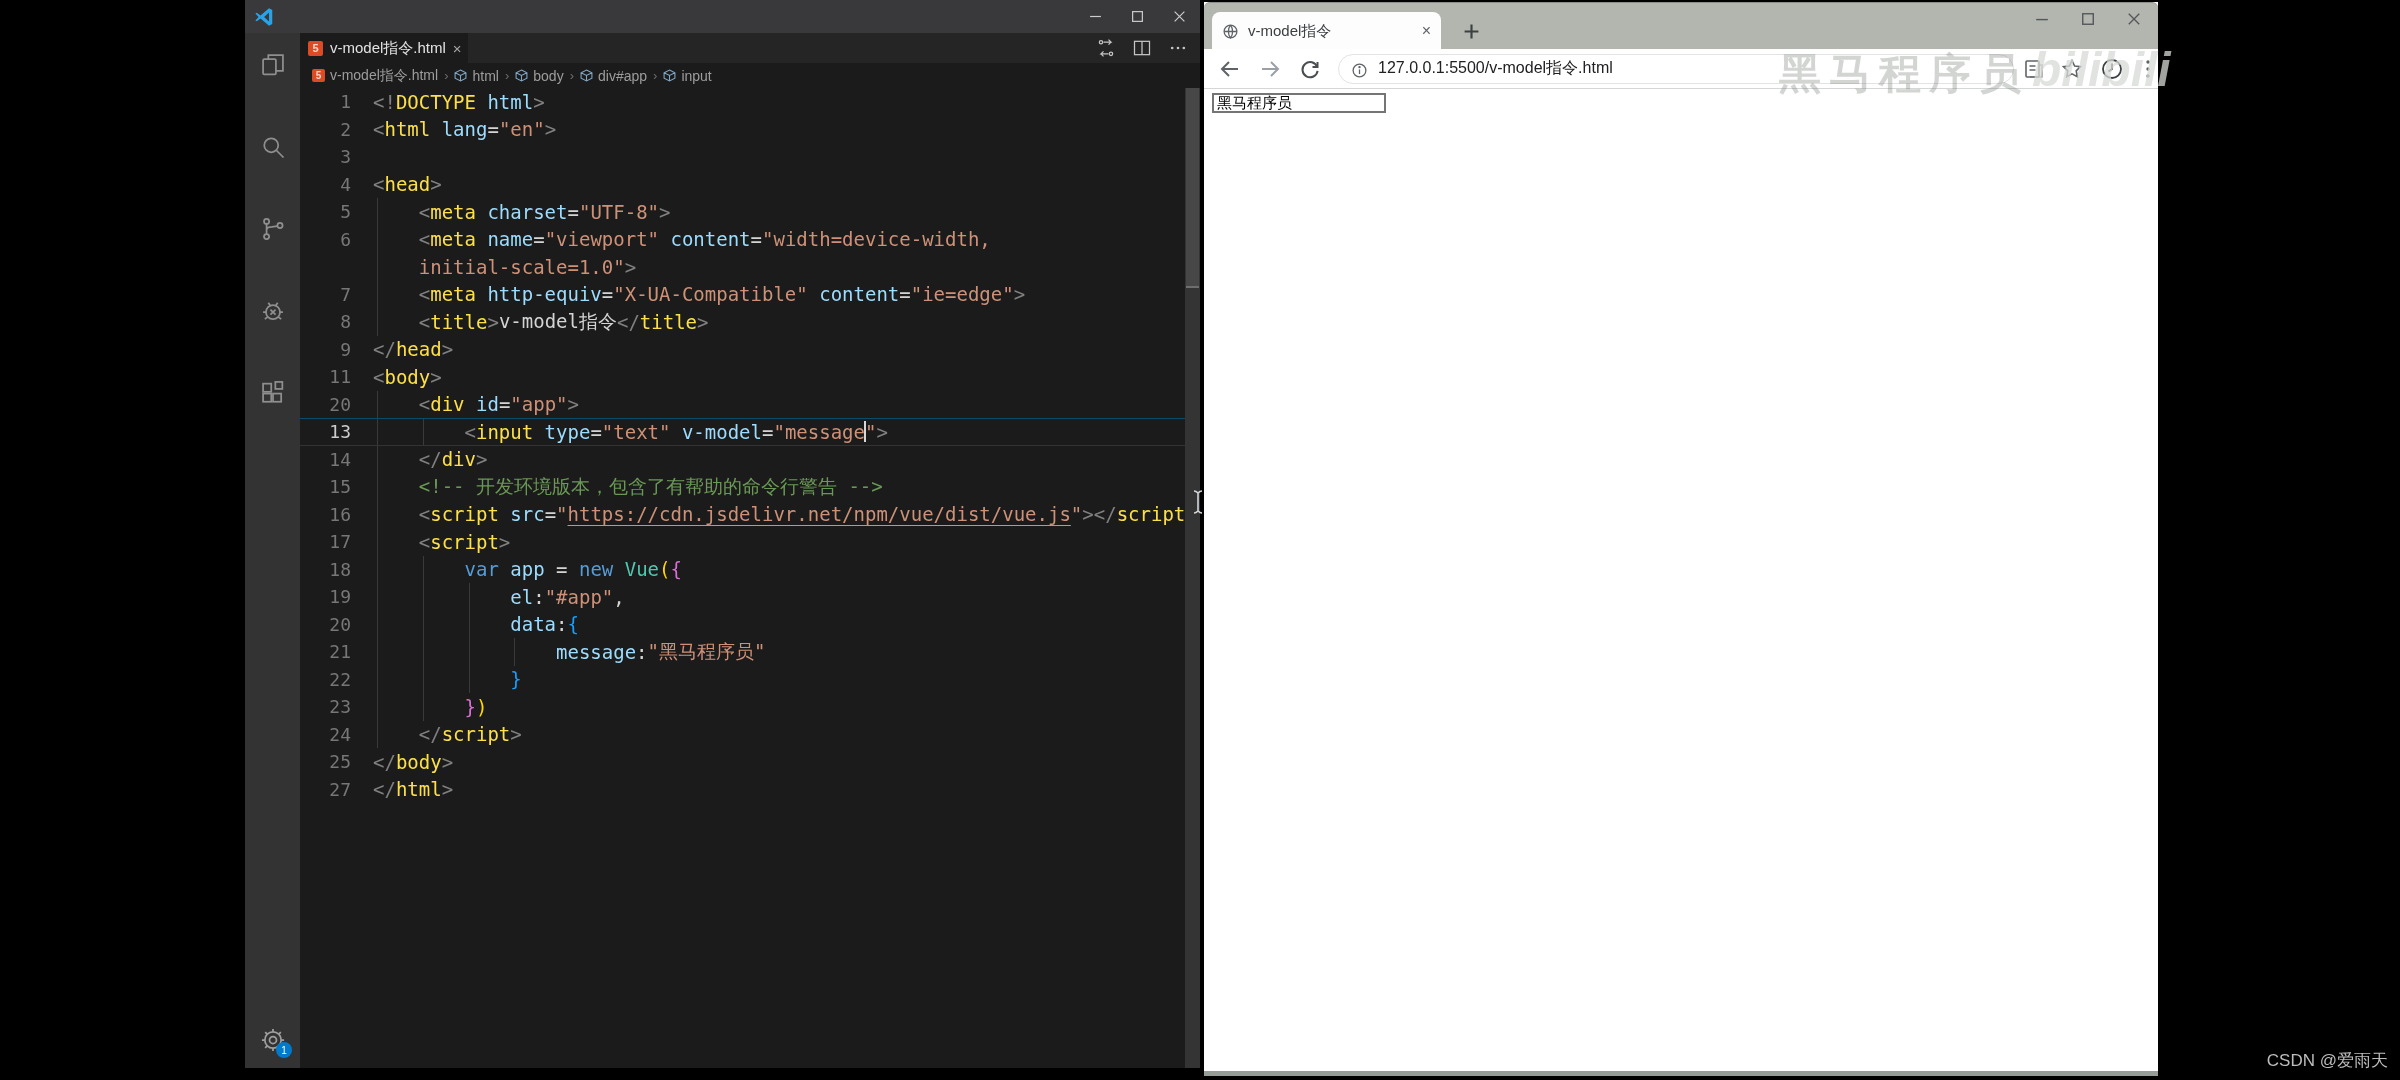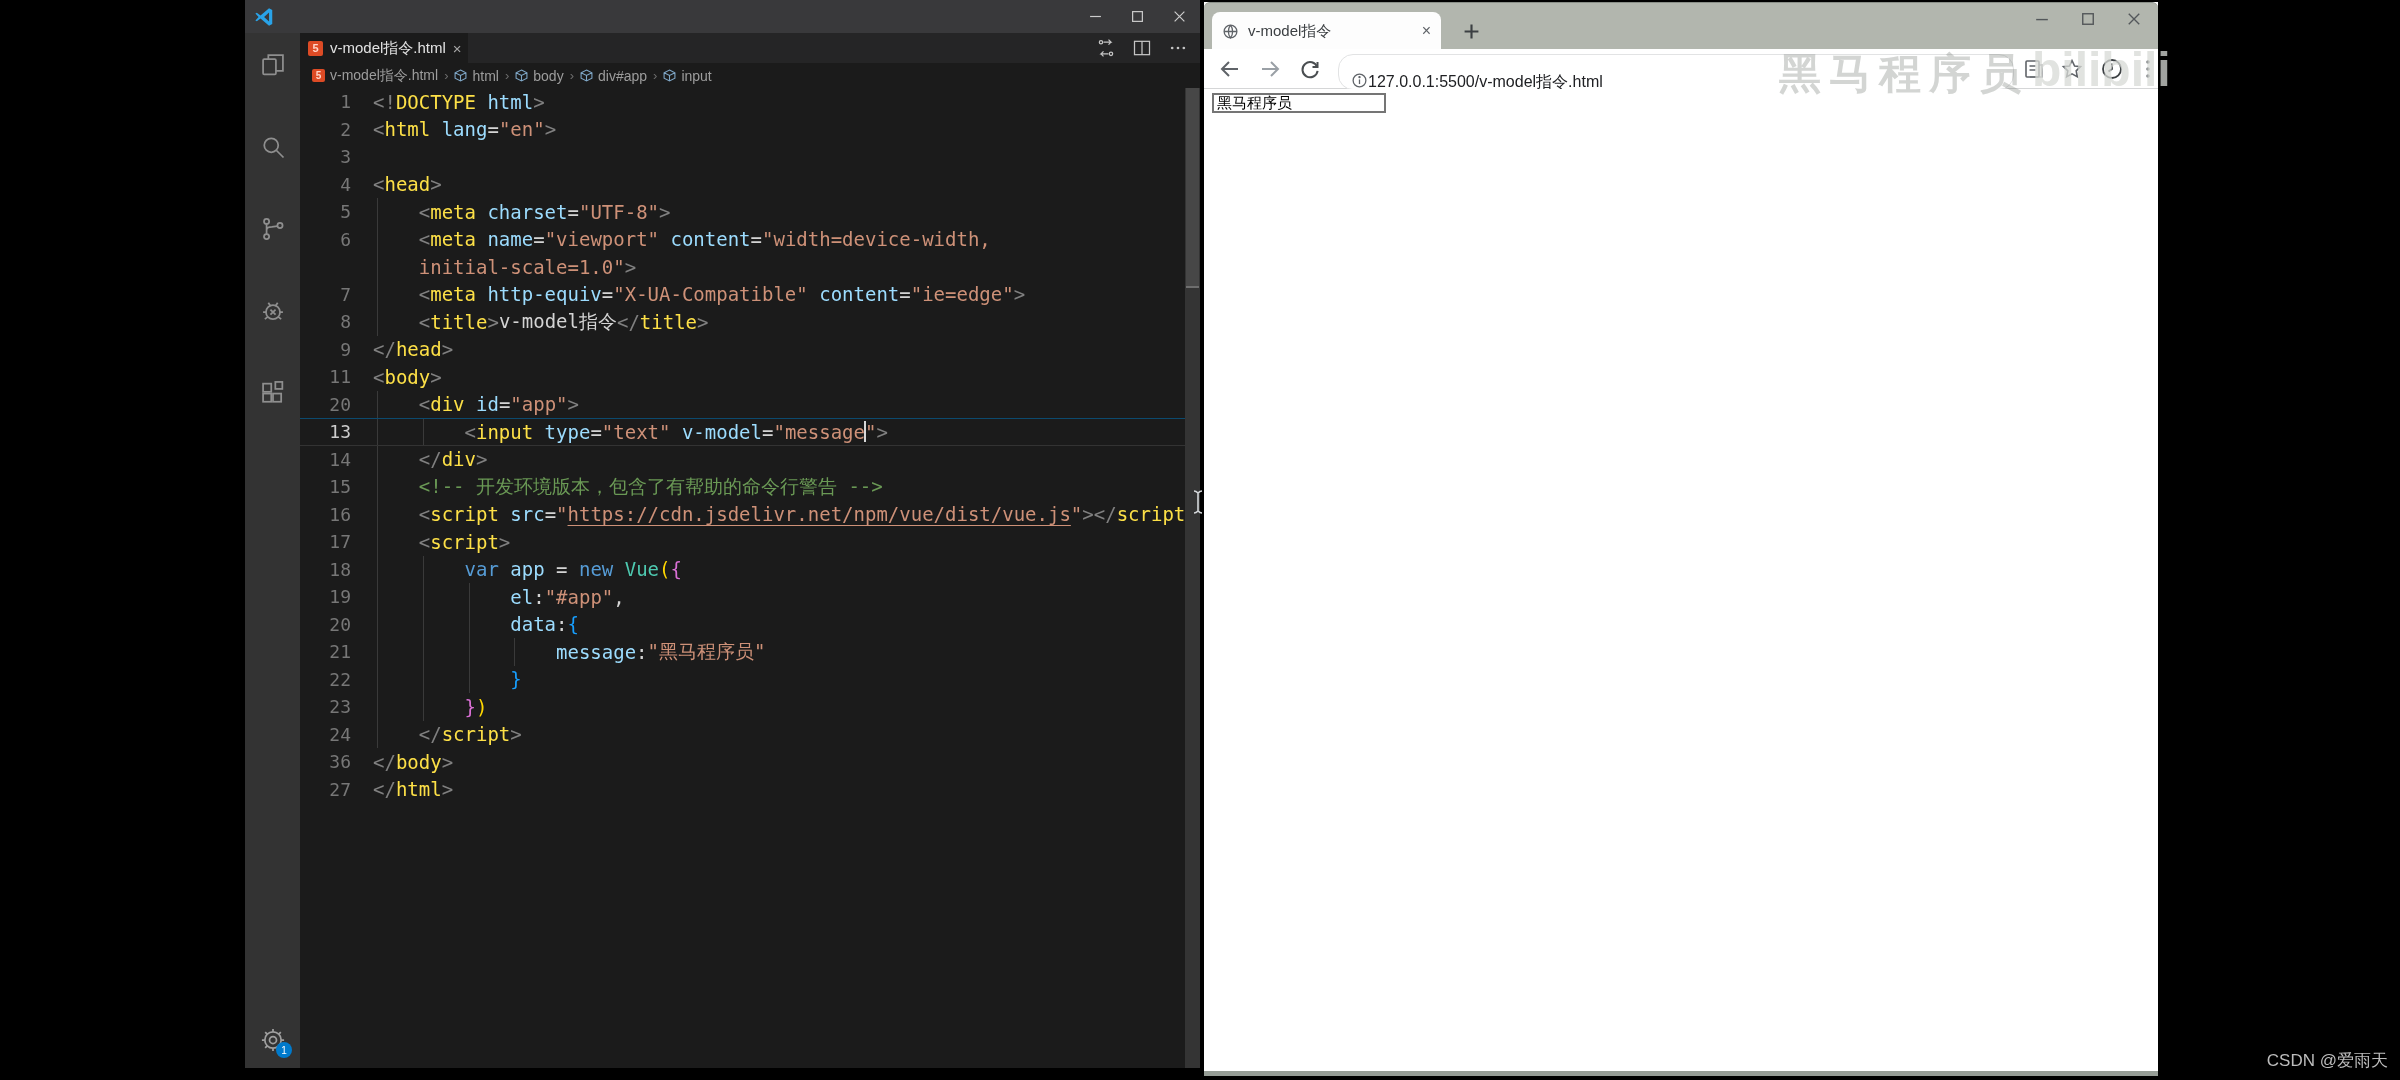--- a/index.html
+++ b/index.html
@@ -60,29 +60,29 @@
   .br-tab-title { font-size:15px; color:#3b3f42; white-space:nowrap; overflow:hidden; flex:1; }
   .br-tab-close { color:#5f6368; font-size:16px; }
   .br-newtab { position:absolute; left:252px; top:13px; width:30px; height:30px; display:flex;
                align-items:center; justify-content:center; }
   .br-wincontrols { position:absolute; right:14px; top:6px; display:flex; gap:26px; }
   .br-wincontrols .wc { width:20px; height:20px; display:flex; align-items:center; justify-content:center; }
   .br-toolbar { position:absolute; left:0; top:47px; right:0; height:40px; background:#fff;
                 border-bottom:1px solid #d5d6d7; }
   .nav-btn { position:absolute; top:8px; width:24px; height:24px; }
   .omnibox { position:absolute; left:134px; top:5px; width:676px; height:30px; border:1px solid #e2e3e4;
-             border-radius:15px; background:#fff; display:flex; align-items:flex-start; padding:17px 12px; }
+             border-radius:15px; background:#fff; display:flex; align-items:flex-end; padding:4px 12px; gap:10px; }
   .omni-url { font-size:16px; color:#202124; white-space:nowrap; }
   .br-content { position:absolute; left:0; top:87px; right:0; bottom:5px; background:#fff; }
   .page-input { position:absolute; left:8px; top:4px; width:174px; height:20px; border:2px solid #757575;
                 font-size:15px; padding:0 3px; font-family:"Liberation Sans", sans-serif; background:#fff; color:#000; }
   .br-bottom { position:absolute; left:0; bottom:0; right:0; height:5px; background:#969d96; }
   .wm-heima { position:absolute; left:575px; top:44px; font-size:42px; font-weight:bold; letter-spacing:8px;
               color:rgba(110,115,108,0.30); pointer-events:none; white-space:nowrap; }
-  .wm-bili { position:absolute; left:828px; top:40px; font-size:48px; font-weight:bold; 
+  .wm-bili { position:absolute; left:828px; top:40px; font-size:48px; font-weight:bold; font-style:italic;
              color:rgba(215,218,213,0.75); pointer-events:none; }
   .csdn { position:absolute; right:12px; bottom:8px; color:#bcbcbc; font-size:17px; }
 </style>
 </head>
 <body>
 
 <div id="vscode">
 
   <div class="vs-titlebar">
     <svg class="vs-logo" viewBox="0 0 24 24">
@@ -304,21 +304,21 @@
             </div>
             <div class="code-row">
               <div class="gutter">23</div>
               <div class="code-text"><span class="guide" style="left: calc(0.35ch + 13px);"></span><span class="guide" style="left: calc(4.35ch + 13px);"></span><span class="tk-txt">        </span><span class="tk-b2">}</span><span class="tk-b1">)</span></div>
             </div>
             <div class="code-row">
               <div class="gutter">24</div>
               <div class="code-text"><span class="guide" style="left: calc(0.35ch + 13px);"></span><span class="tk-txt">    </span><span class="tk-pun">&lt;/</span><span class="tk-tag">script</span><span class="tk-pun">&gt;</span></div>
             </div>
             <div class="code-row">
-              <div class="gutter">36</div>
+              <div class="gutter">25</div>
               <div class="code-text"><span class="tk-pun">&lt;/</span><span class="tk-tag">body</span><span class="tk-pun">&gt;</span></div>
             </div>
             <div class="code-row">
               <div class="gutter">27</div>
               <div class="code-text"><span class="tk-pun">&lt;/</span><span class="tk-tag">html</span><span class="tk-pun">&gt;</span></div>
             </div>
           </div>
         <div class="vs-scrollbar">
           <div class="vs-scroll-thumb"></div>
         </div>

